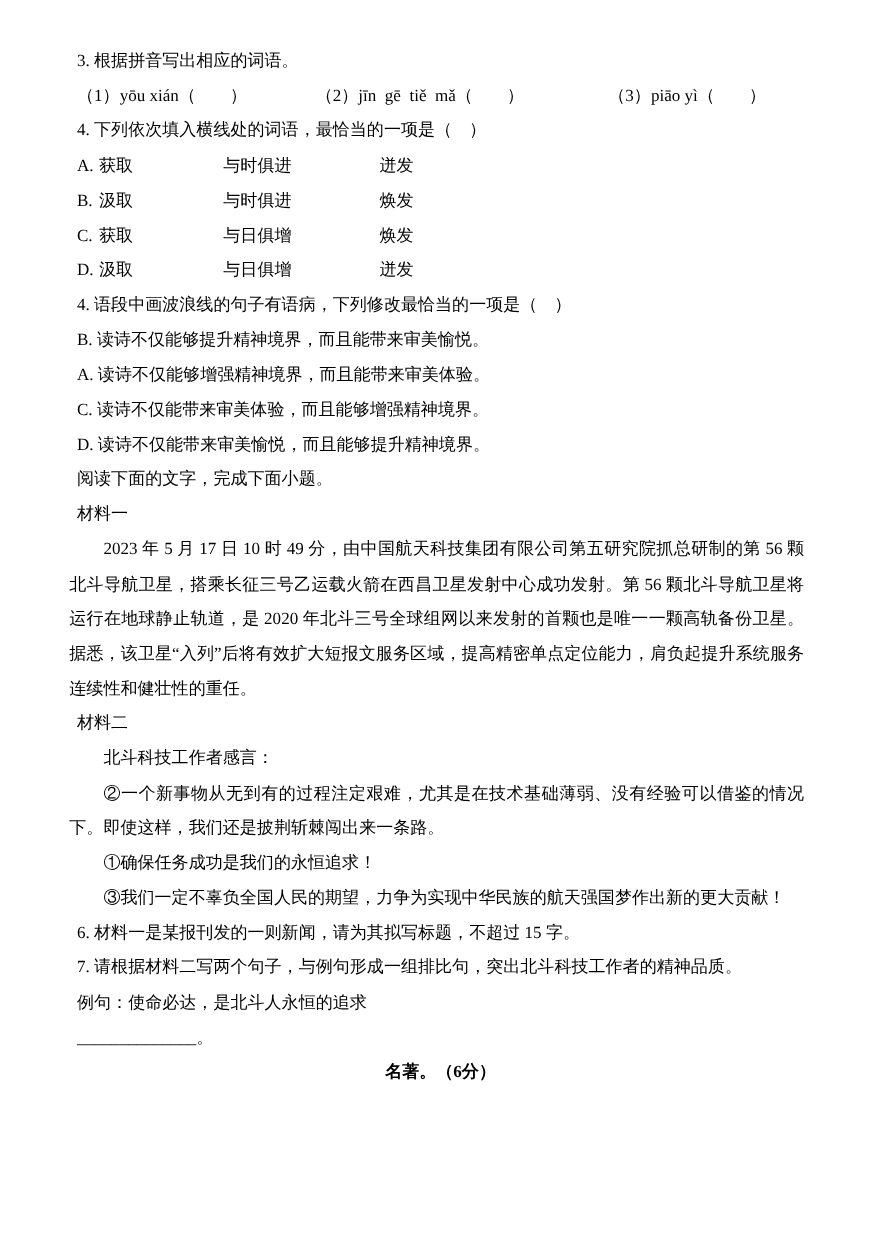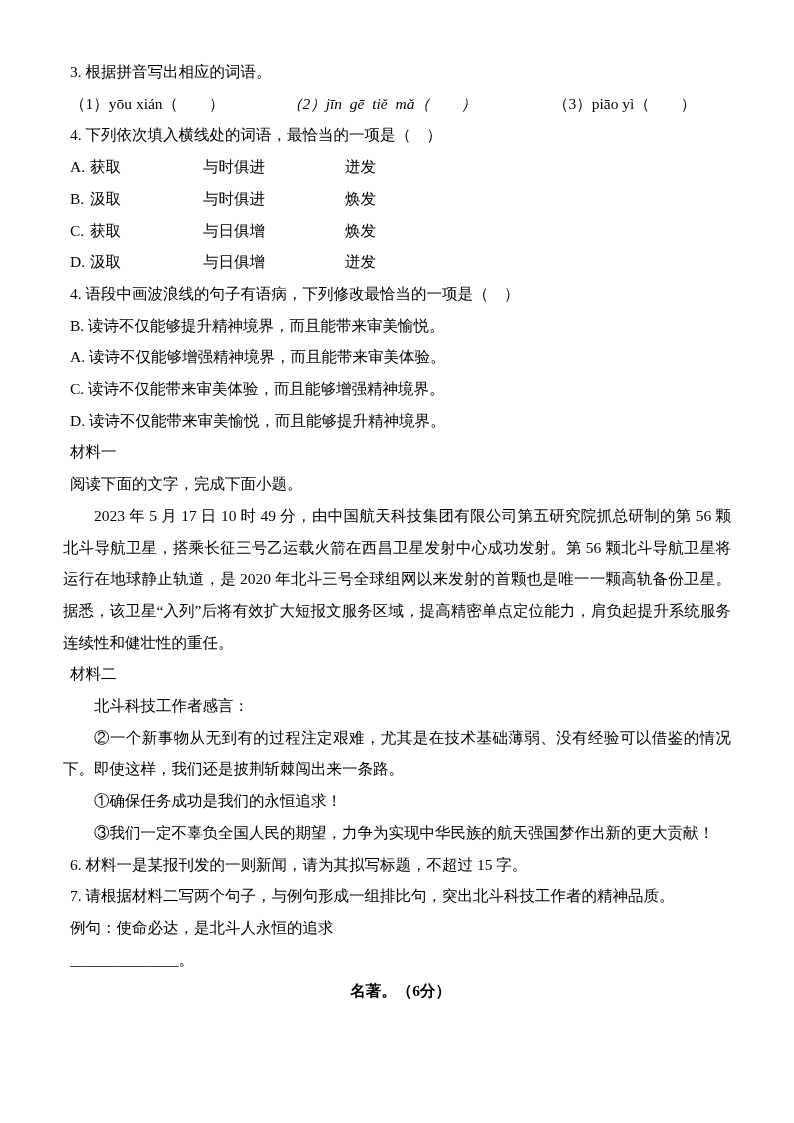--- a/index.html
+++ b/index.html
@@ -10,21 +10,21 @@
     margin: 0 auto;
     background: #ffffff;
     overflow: hidden;
     font-family: "Liberation Serif", "DejaVu Serif", serif;
     color: #000000;
     font-size: 15.5px;
   }
   .content {
     position: absolute;
     left: 63px;
-    top: 56px;
+    top: 40px;
     width: 668px;
   }
   .ln {
     line-height: 31.7px;
     padding-left: 7px;
     white-space: nowrap;
   }
   .para {
     line-height: 31.7px;
     padding-left: 0;
@@ -36,21 +36,21 @@
     position: relative;
     height: 31.7px;
     line-height: 31.7px;
   }
   .pinyin-item {
     position: absolute;
     top: 0;
     white-space: pre;
   }
   .pi-1 { left: 7px; }
-  .pi-2 { left: 224px; font-style: italic; }
+  .pi-2 { left: 224px; }
   .pi-3 { left: 490px; }
   .opt-letter { display: inline-block; width: 20px; }
   .opt-w1 { display: inline-block; width: 113px; }
   .opt-w2 { display: inline-block; width: 142px; }
   .blank-row { white-space: pre; }
   .blank-row.first { margin-top: 8px; }
   .section-title { font-weight: bold; text-align: center; }
 </style>
 </head>
 <body>
@@ -80,22 +80,22 @@
     <div class="ln">
       <span class="opt-letter">D.</span><span class="opt-w1">汲取</span><span class="opt-w2">与日俱增</span><span>迸发</span>
     </div>
 
     <div class="ln">4. 语段中画波浪线的句子有语病，下列修改最恰当的一项是（　）</div>
     <div class="ln">B. 读诗不仅能够提升精神境界，而且能带来审美愉悦。</div>
     <div class="ln">A. 读诗不仅能够增强精神境界，而且能带来审美体验。</div>
     <div class="ln">C. 读诗不仅能带来审美体验，而且能够增强精神境界。</div>
     <div class="ln">D. 读诗不仅能带来审美愉悦，而且能够提升精神境界。</div>
 
+    <div class="ln">阅读下面的文字，完成下面小题。</div>
     <div class="ln">材料一</div>
-    <div class="ln">阅读下面的文字，完成下面小题。</div>
     <div class="para">2023 年 5 月 17 日 10 时 49 分，由中国航天科技集团有限公司第五研究院抓总研制的第 56 颗北斗导航卫星，搭乘长征三号乙运载火箭在西昌卫星发射中心成功发射。第 56 颗北斗导航卫星将运行在地球静止轨道，是 2020 年北斗三号全球组网以来发射的首颗也是唯一一颗高轨备份卫星。据悉，该卫星“入列”后将有效扩大短报文服务区域，提高精密单点定位能力，肩负起提升系统服务连续性和健壮性的重任。</div>
     <div class="ln">材料二</div>
     <div class="para">北斗科技工作者感言：</div>
     <div class="para">②一个新事物从无到有的过程注定艰难，尤其是在技术基础薄弱、没有经验可以借鉴的情况下。即使这样，我们还是披荆斩棘闯出来一条路。</div>
     <div class="para">①确保任务成功是我们的永恒追求！</div>
     <div class="para">③我们一定不辜负全国人民的期望，力争为实现中华民族的航天强国梦作出新的更大贡献！</div>
 
     <div class="ln">6. 材料一是某报刊发的一则新闻，请为其拟写标题，不超过 15 字。</div>
     <div class="ln">7. 请根据材料二写两个句子，与例句形成一组排比句，突出北斗科技工作者的精神品质。</div>
     <div class="ln">例句：使命必达，是北斗人永恒的追求</div>

